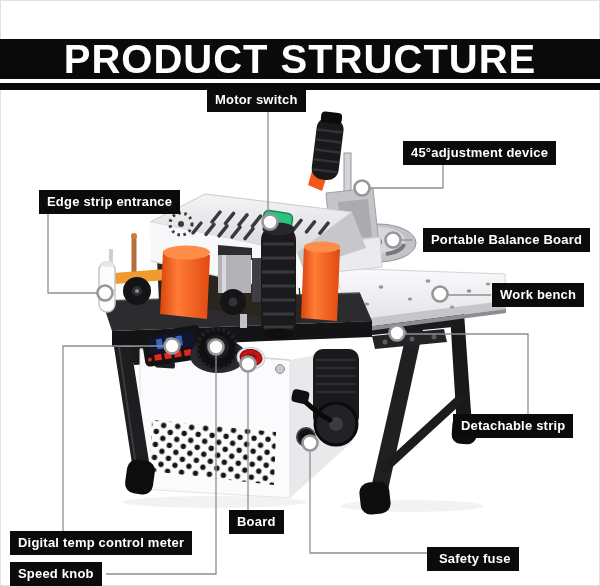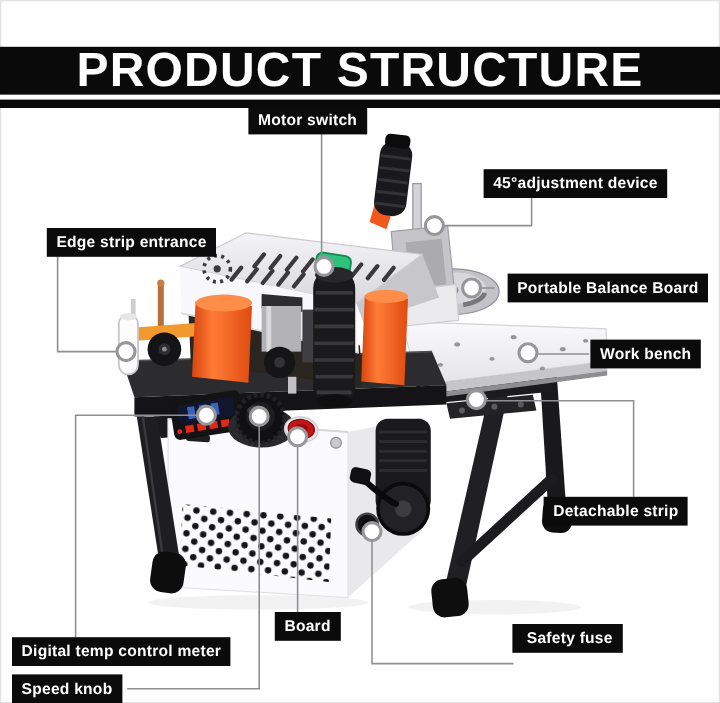--- a/index.html
+++ b/index.html
@@ -258,15 +258,15 @@
 
     <div class="callout" style="left:207px; top:88px;">Motor switch</div>
     <div class="callout" style="left:403px; top:130px;margin-top:11px;">45°adjustment device</div>
     <div class="callout" style="left:15px;  top:190px;margin-left:24px;">Edge strip entrance</div>
     <div class="callout" style="left:412px; top:228px;margin-left:11px;">Portable Balance Board</div>
     <div class="callout" style="left:492px; top:283px;">Work bench</div>
     <div class="callout" style="left:453px; top:414px;">Detachable strip</div>
     <div class="callout" style="left:10px;  top:531px;">Digital temp control meter</div>
     <div class="callout" style="left:10px;  top:562px;">Speed knob</div>
     <div class="callout" style="left:229px; top:510px;">Board</div>
-    <div class="callout" style="left:427px; top:520px;padding-left:12px;">Safety fuse</div>
+    <div class="callout" style="left:427px; top:547px;padding-left:12px;">Safety fuse</div>
   </div>
 </div>
 
 </body></html>

